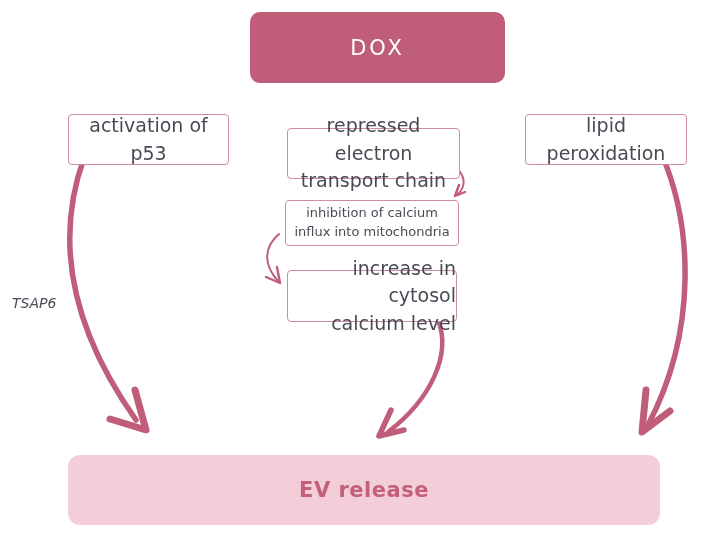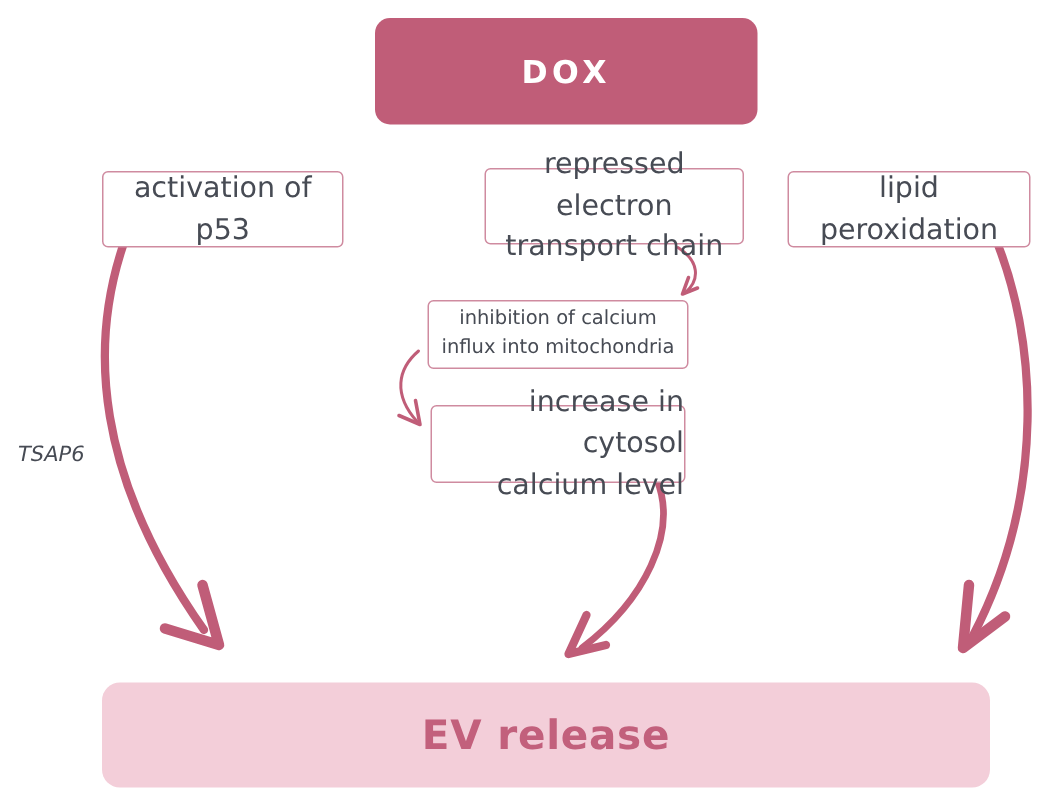--- a/index.html
+++ b/index.html
@@ -26,60 +26,60 @@
     position: absolute;
     left: 250px; top: 12px;
     width: 255px; height: 71px;
     background: var(--rose);
     border-radius: 10px;
     display: flex;
     align-items: center;
     justify-content: center;
     color: var(--title-text);
     font-size: 21px;
-    font-weight: bold;
+    font-weight: normal;
     letter-spacing: 3px;
   }
   .node {
     position: absolute;
     background: #ffffff;
     border: 1px solid var(--box-border);
     border-radius: 4px;
     display: flex;
     align-items: center;
     justify-content: center;
     text-align: center;
     color: var(--text-dark);
     font-size: 19px;
     line-height: 1.45;
     white-space: pre-line;
   }
   .node-p53     { left: 68px;  top: 114px; width: 159px; height: 49px; }
-  .node-etc     { left: 287px; top: 112px; width: 171px; height: 49px; margin-left: 36px; }
+  .node-etc     { left: 287px; top: 128px; width: 171px; height: 49px; }
   .node-lipid   { left: 525px; top: 114px; width: 160px; height: 49px; }
   .node-influx  { left: 285px; top: 200px; width: 172px; height: 44px; font-size: 13px; }
   .node-cytosol { left: 287px; top: 270px; width: 168px; height: 50px; text-align: right; }
   .side-label {
     position: absolute;
     left: 12px; top: 295px;
     color: var(--text-dark);
     font-size: 14px;
     font-style: italic;
   }
   .bottom-box {
     position: absolute;
     left: 68px; top: 455px;
     width: 592px; height: 70px;
     background: var(--light-pink);
     border-radius: 12px;
     display: flex;
     align-items: center;
     justify-content: center;
     color: var(--rose-text);
-    font-size: 27px;
+    font-size: 21px;
     font-weight: bold;
     letter-spacing: 0.5px;
   }
   .arrow-layer path {
     fill: none;
     stroke: var(--rose);
     stroke-linecap: round;
     stroke-linejoin: round;
   }
 </style>

